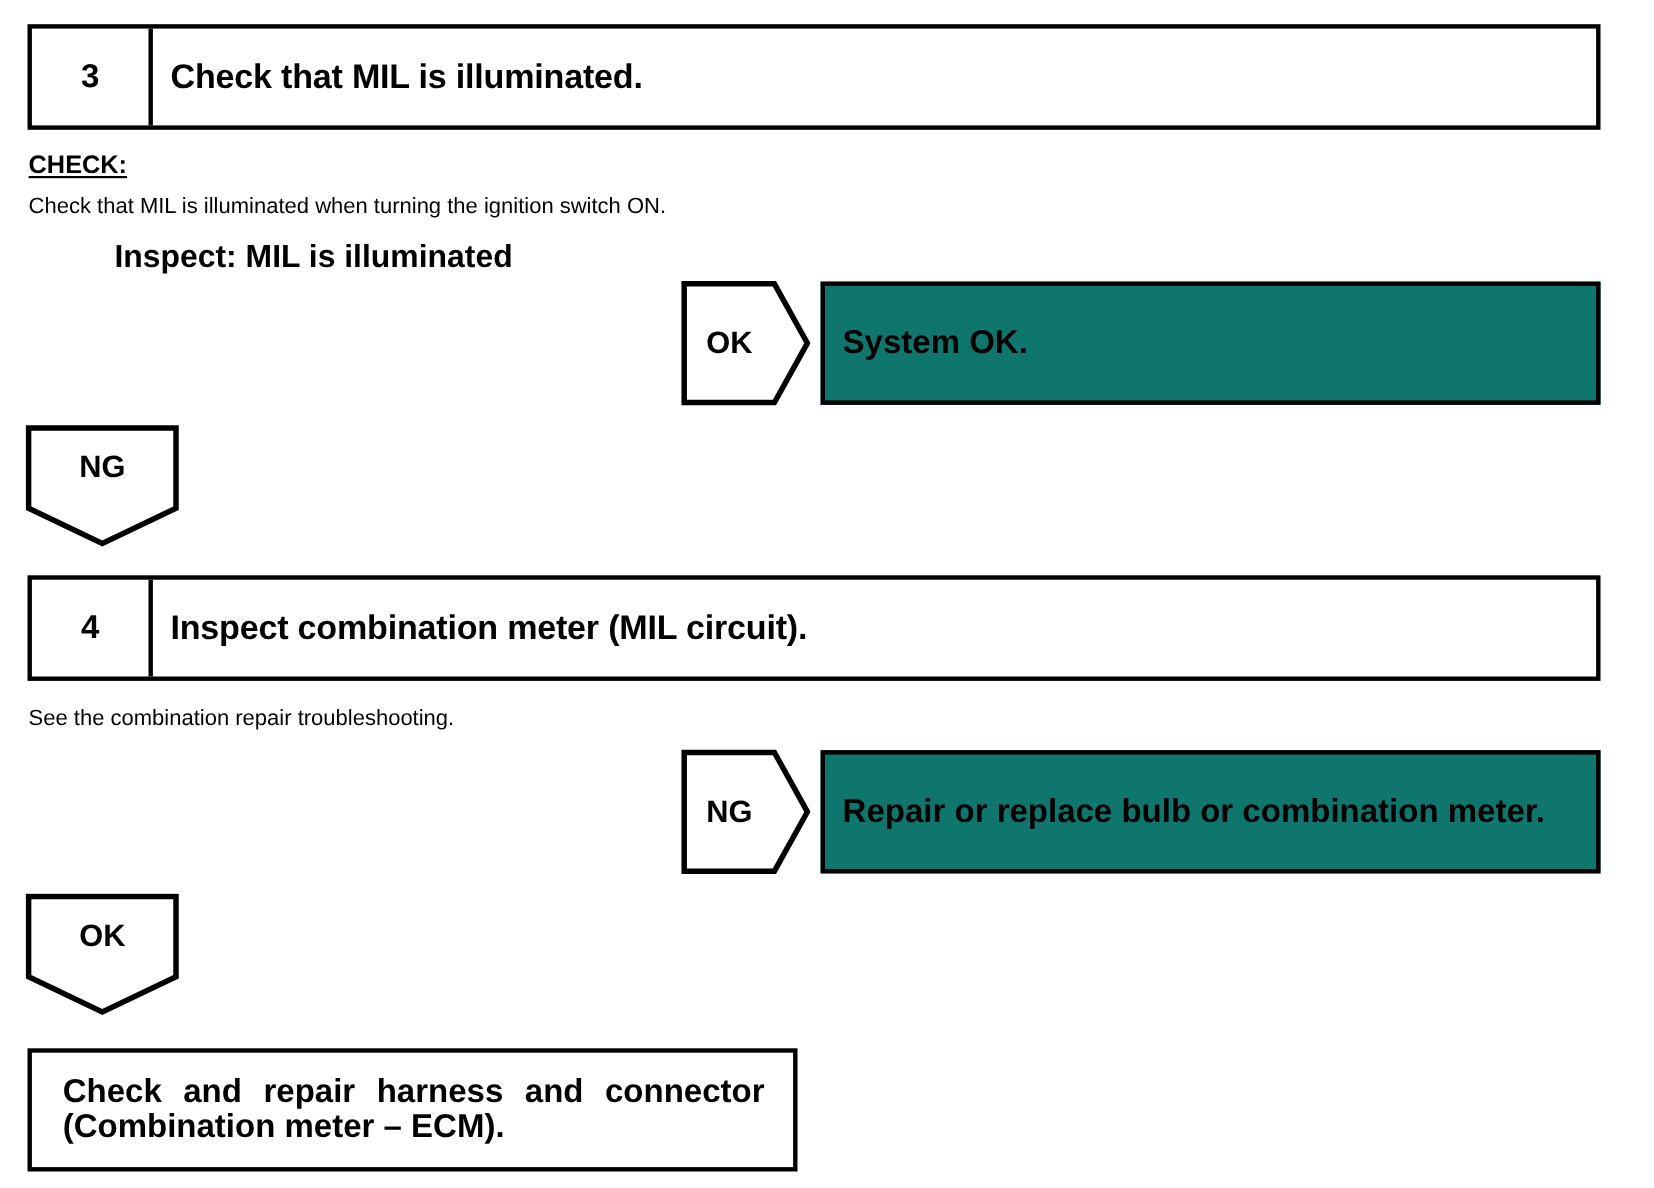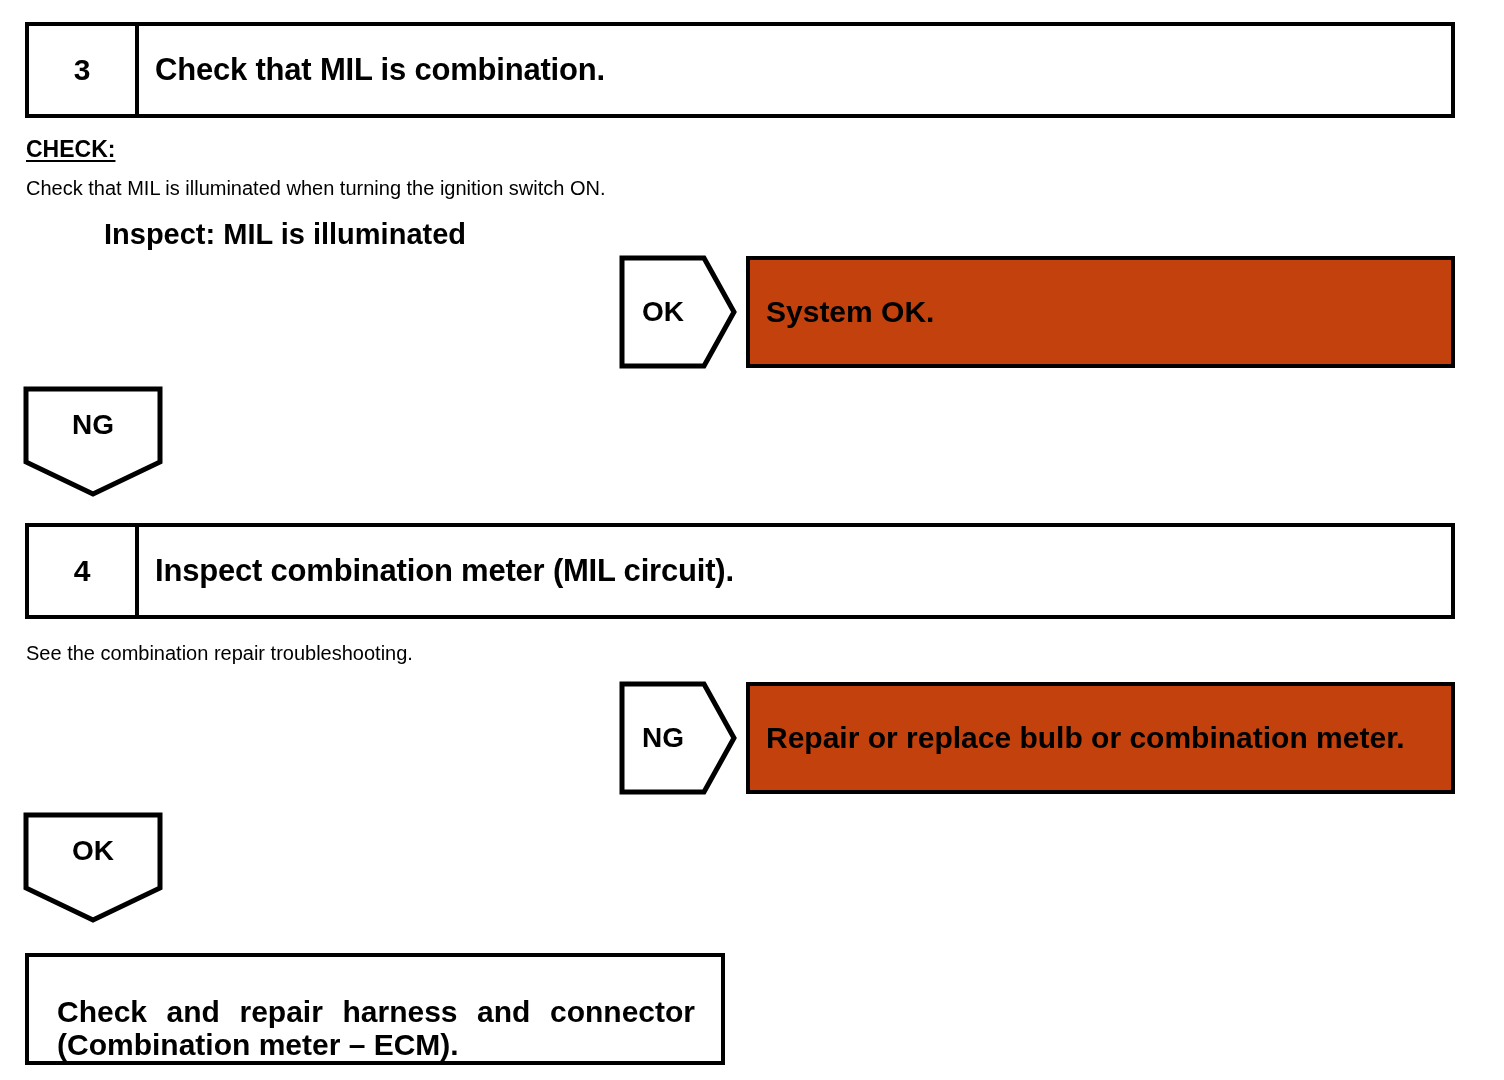--- a/index.html
+++ b/index.html
@@ -103,21 +103,21 @@
     justify-content: center;
     font-size: 28px;
     font-weight: bold;
   }
 
   
   .result-box {
     position: absolute;
     border: 4px solid #000;
     box-sizing: border-box;
-    background: #c2410c;
+    background: #0f766e;
     display: flex;
     align-items: center;
     padding-left: 16px;
     font-size: 30px;
     font-weight: bold;
   }
 
   .final-box {
     position: absolute;
     border: 4px solid #000;
@@ -137,21 +137,21 @@
   .final-line.justify {
     text-align: justify;
     text-align-last: justify;
   }
 </style>
 </head>
 <body>
 
 <div class="step-box" style="left:25px; top:22px; width:1430px; height:96px;">
   <div class="step-num">3</div>
-  <div class="step-title">Check that MIL is combination.</div>
+  <div class="step-title">Check that MIL is illuminated.</div>
 </div>
 
 <div class="check-label" style="left:26px; top:136px;">CHECK:</div>
 <div class="body-text" style="left:26px; top:177px;">Check that MIL is illuminated when turning the ignition switch ON.</div>
 <div class="standard-text" style="left:104px; top:218px;">Inspect: MIL is illuminated</div>
 
 <div class="jarrow-right" style="left:619px; top:255px;">
   <svg width="118" height="114" viewBox="0 0 118 114">
     <polygon points="3,3 85,3 115,57 85,111 3,111" fill="#ffffff" stroke="#000000" stroke-width="5" stroke-linejoin="miter"></polygon>
   </svg>
@@ -183,16 +183,16 @@
 
 <div class="result-box" style="left:746px; top:682px; width:709px; height:112px;">Repair or replace bulb or combination meter.</div>
 
 <div class="jarrow-down" style="left:23px; top:812px;">
   <svg width="140" height="112" viewBox="0 0 140 112">
     <polygon points="3,3 137,3 137,76 70,108 3,76" fill="#ffffff" stroke="#000000" stroke-width="5" stroke-linejoin="miter"></polygon>
   </svg>
   <div class="jlabel">OK</div>
 </div>
 
-<div class="final-box" style="left:25px; top:953px; width:700px; height:112px;justify-content:flex-end;">
+<div class="final-box" style="left:25px; top:953px; width:700px; height:112px;">
   <div class="final-line justify">Check and repair harness and connector</div>
   <div class="final-line">(Combination meter – ECM).</div>
 </div>
 
 </body></html>

